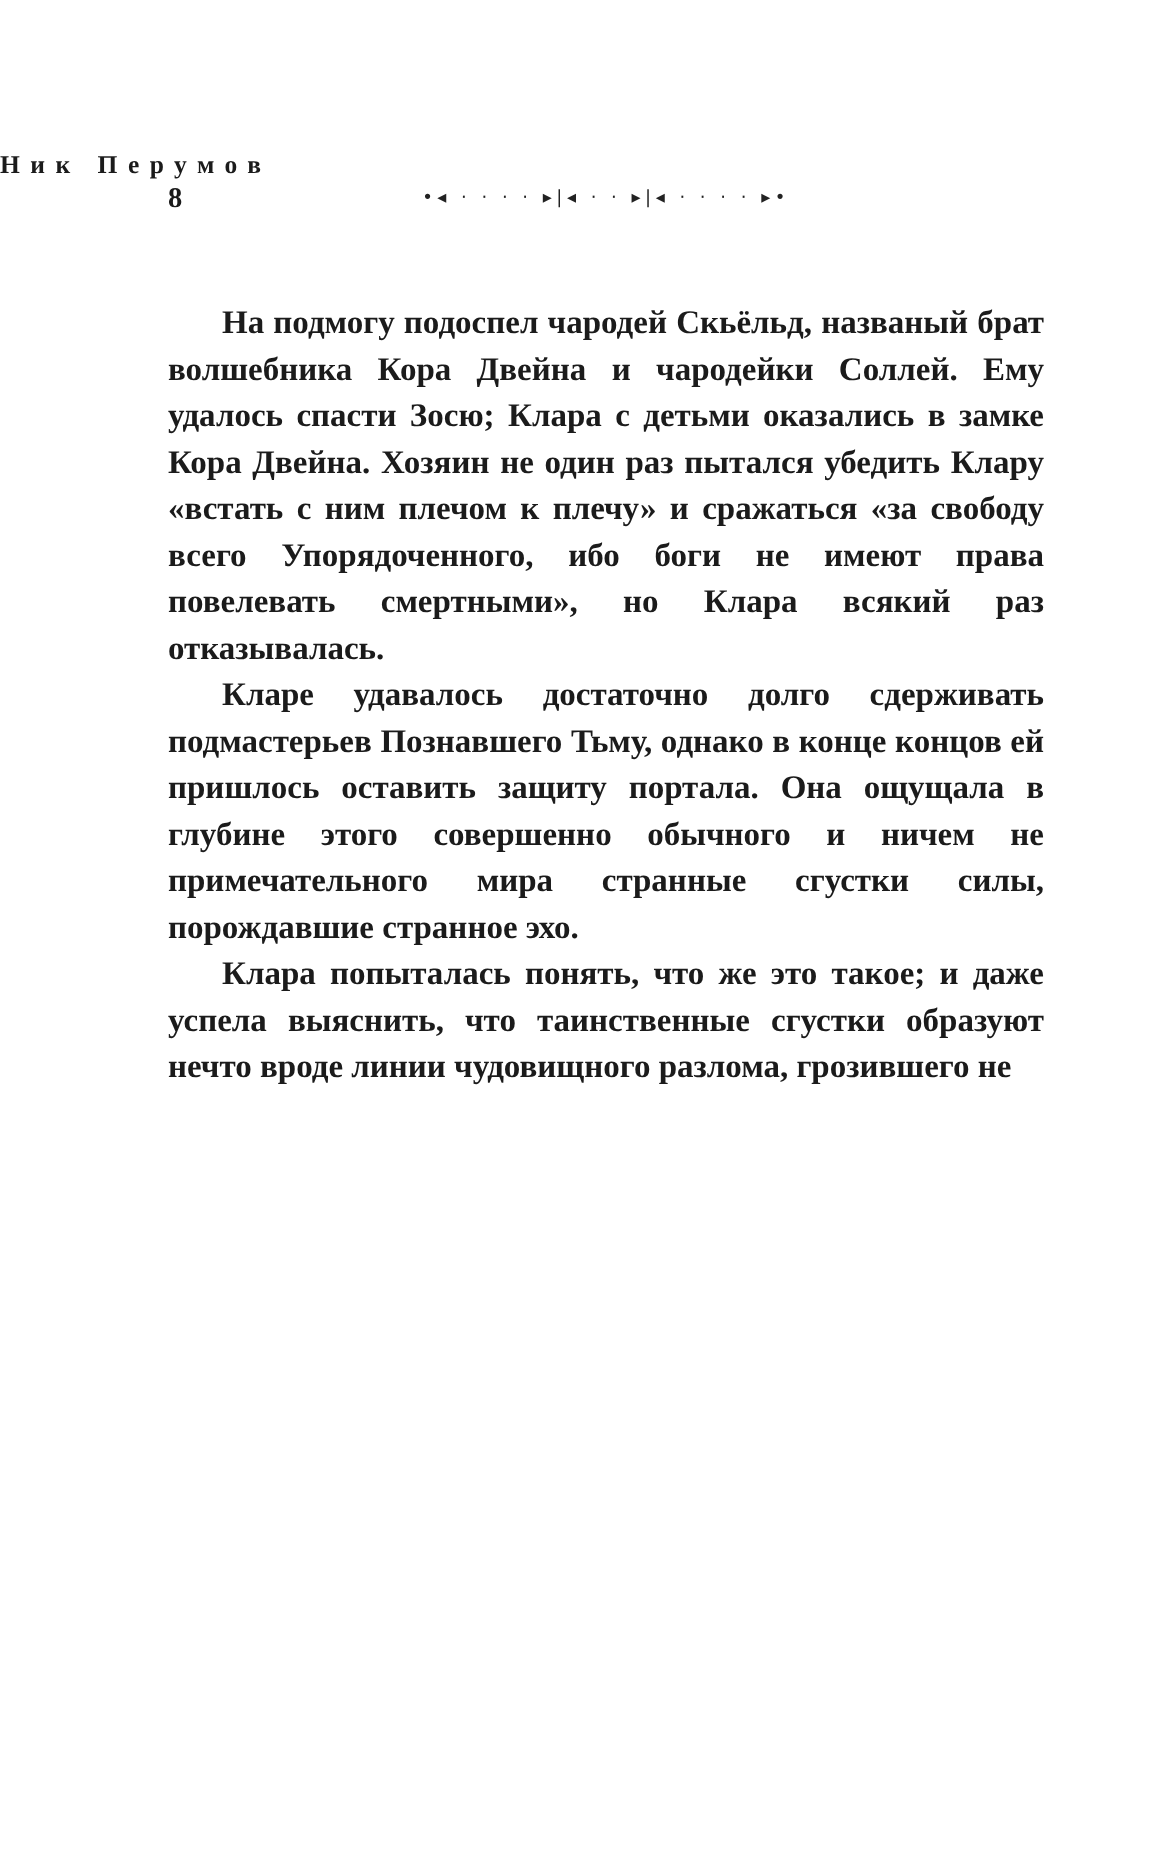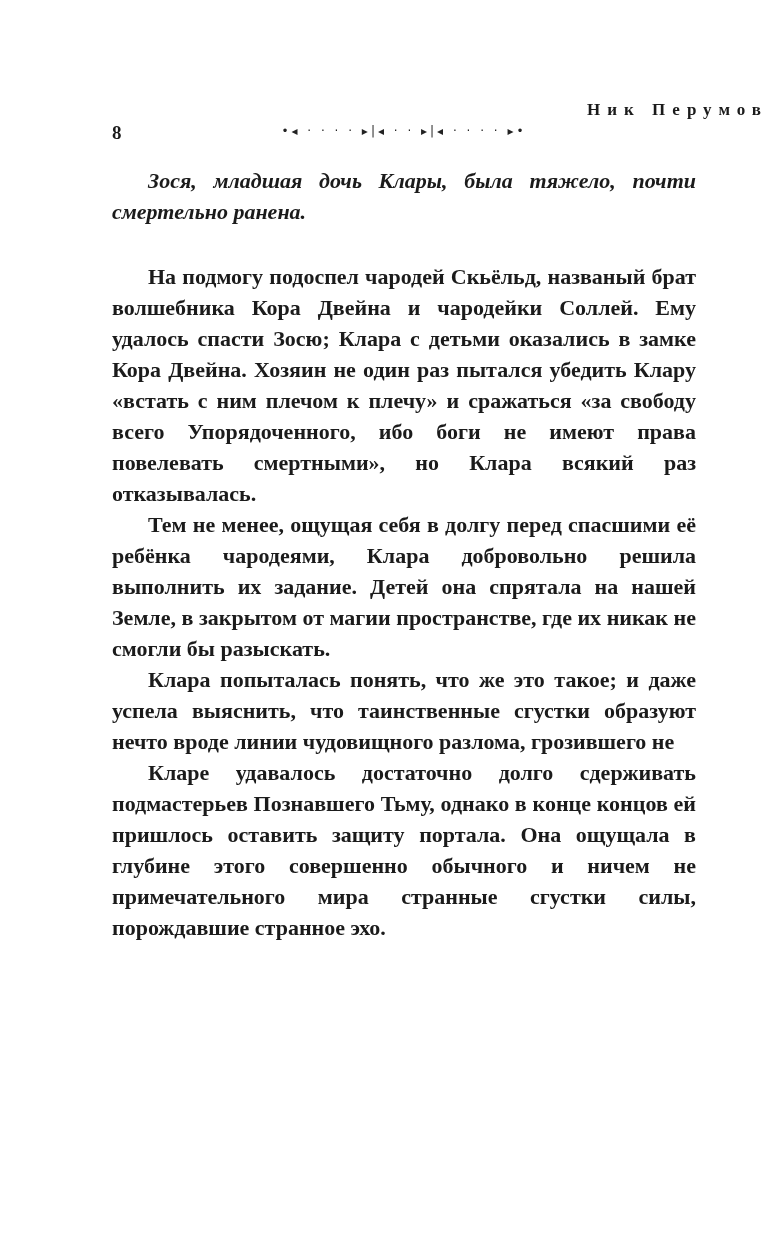--- a/index.html
+++ b/index.html
@@ -15,21 +15,21 @@
     background: #ffffff;
     color: #1b1b1b;
     font-family: "Liberation Serif", "DejaVu Serif", serif;
     overflow: hidden;
   }
   .running-title {
     position: absolute;
     top: 100px;
     left: 0;
     right: 0;
-    text-align: right;
+    text-align: left;
     font-size: 17px;
     font-weight: 700;
     letter-spacing: 7px;
     color: #1b1b1b;
     white-space: nowrap;
   }
   .header-line {
     position: absolute;
     top: 122px;
     left: 112px;
@@ -84,25 +84,23 @@
   <div class="running-title">Ник Перумов</div>
 
   <div class="header-line">
     <span class="page-number">8</span>
     <span class="ornament">•◂ · · · · ▸|◂ · · ▸|◂ · · · · ▸•</span>
   </div>
 
   <div class="text-block">
 
     <section class="intro-section">
-      <p class="para italic">Зося, младшая дочь Клары, была тяжело, почти смертельно ранена.</p>
     </section>
 
     <section class="body-section">
       <p class="para">На подмогу подоспел чародей Скьёльд, названый брат волшебника Кора Двейна и чародейки Соллей. Ему удалось спасти Зосю; Клара с детьми оказались в замке Кора Двейна. Хозяин не один раз пытался убедить Клару «встать с ним плечом к плечу» и сражаться «за свободу всего Упорядоченного, ибо боги не имеют права повелевать смертными», но Клара всякий раз отказывалась.</p>
-      <p class="para">Тем не менее, ощущая себя в долгу перед спасшими её ребёнка чародеями, Клара добровольно решила выполнить их задание. Детей она спрятала на нашей Земле, в закрытом от магии пространстве, где их никак не смогли бы разыскать.</p>
+      <p class="para">Кларе удавалось достаточно долго сдерживать подмастерьев Познавшего Тьму, однако в конце концов ей пришлось оставить защиту портала. Она ощущала в глубине этого совершенно обычного и ничем не примечательного мира странные сгустки силы, порождавшие странное эхо.</p>
       <p class="para">Клара попыталась понять, что же это такое; и даже успела выяснить, что таинственные сгустки образуют нечто вроде линии чудовищного разлома, грозившего не</p>
-      <p class="para">Кларе удавалось достаточно долго сдерживать подмастерьев Познавшего Тьму, однако в конце концов ей пришлось оставить защиту портала. Она ощущала в глубине этого совершенно обычного и ничем не примечательного мира странные сгустки силы, порождавшие странное эхо.</p>
     </section>
 
   </div>
 
 </div>
 
 </body></html>

